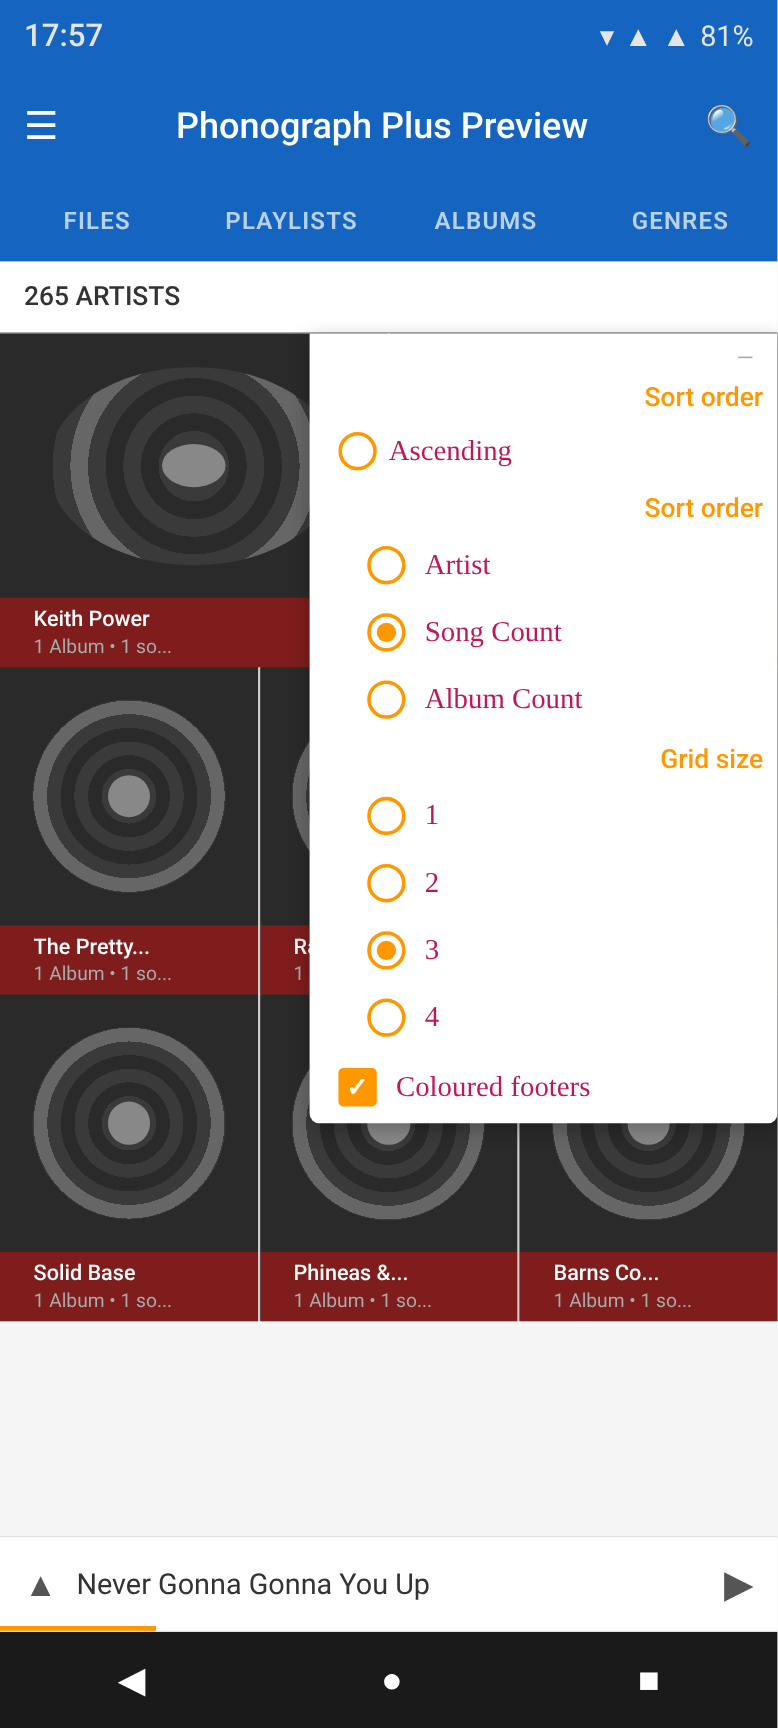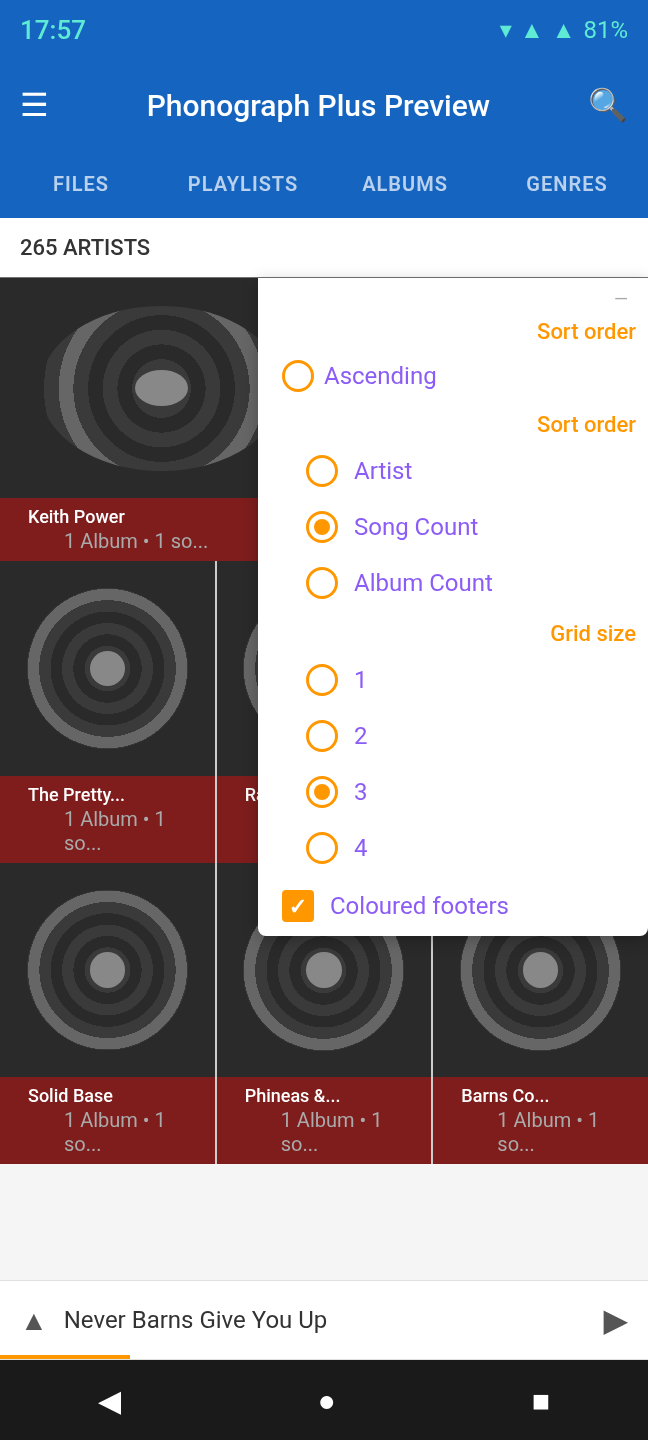--- a/index.html
+++ b/index.html
@@ -14,21 +14,21 @@
 
     
     .status-bar {
       width: 100%;
       height: 60px;
       background: #1565C0;
       display: flex;
       align-items: center;
       justify-content: space-between;
       padding: 0 20px;
-      color: #5eead4;
+      color: #e5e5e5;
     }
     .status-time {
       font-size: 26px;
       font-weight: 500;
     }
     .status-icons {
       display: flex;
       align-items: center;
       gap: 8px;
       font-size: 24px;
@@ -156,23 +156,22 @@
     .artist-name {
       color: white;
       font-size: 18px;
       font-weight: 500;
       white-space: nowrap;
       overflow: hidden;
       text-overflow: ellipsis;
     }
     .artist-meta {
       color: #aaa;
-      font-size: 20px;
+      font-size: 16px;
       margin-top: 2px;
-      margin-left: 36px;
     }
 
     
     .two-col-grid {
       display: grid;
       grid-template-columns: 1fr 1fr;
       gap: 2px;
       background: #ccc;
     }
 
@@ -232,21 +231,22 @@
     }
     .radio-circle.checked::after {
       content: '';
       width: 16px;
       height: 16px;
       border-radius: 50%;
       background: #FF9800;
     }
     .radio-label {
       font-size: 24px;
-      color: #8b5cf6;
+      color: #be185d;
+      font-family: Liberation Serif, serif;
     }
     .checkbox-row {
       display: flex;
       align-items: center;
       padding: 14px 24px;
       gap: 16px;
       cursor: pointer;
     }
     .checkbox-box {
       width: 32px;
@@ -499,21 +499,21 @@
       <div class="checkbox-box">
         <span class="checkbox-check">✓</span>
       </div>
       <span class="radio-label">Coloured footers</span>
     </div>
   </div>
 </div>
 
 <div class="now-playing">
   <span class="now-playing-expand">▲</span>
-  <span class="now-playing-title">Never Barns Give You Up</span>
+  <span class="now-playing-title">Never Gonna Gonna You Up</span>
   <span class="now-playing-play">▶</span>
   <div class="now-playing-progress"></div>
 </div>
 
 <div class="nav-bar">
   <span class="nav-btn">◀</span>
   <span class="nav-btn">●</span>
   <span class="nav-btn">■</span>
 </div>
 

